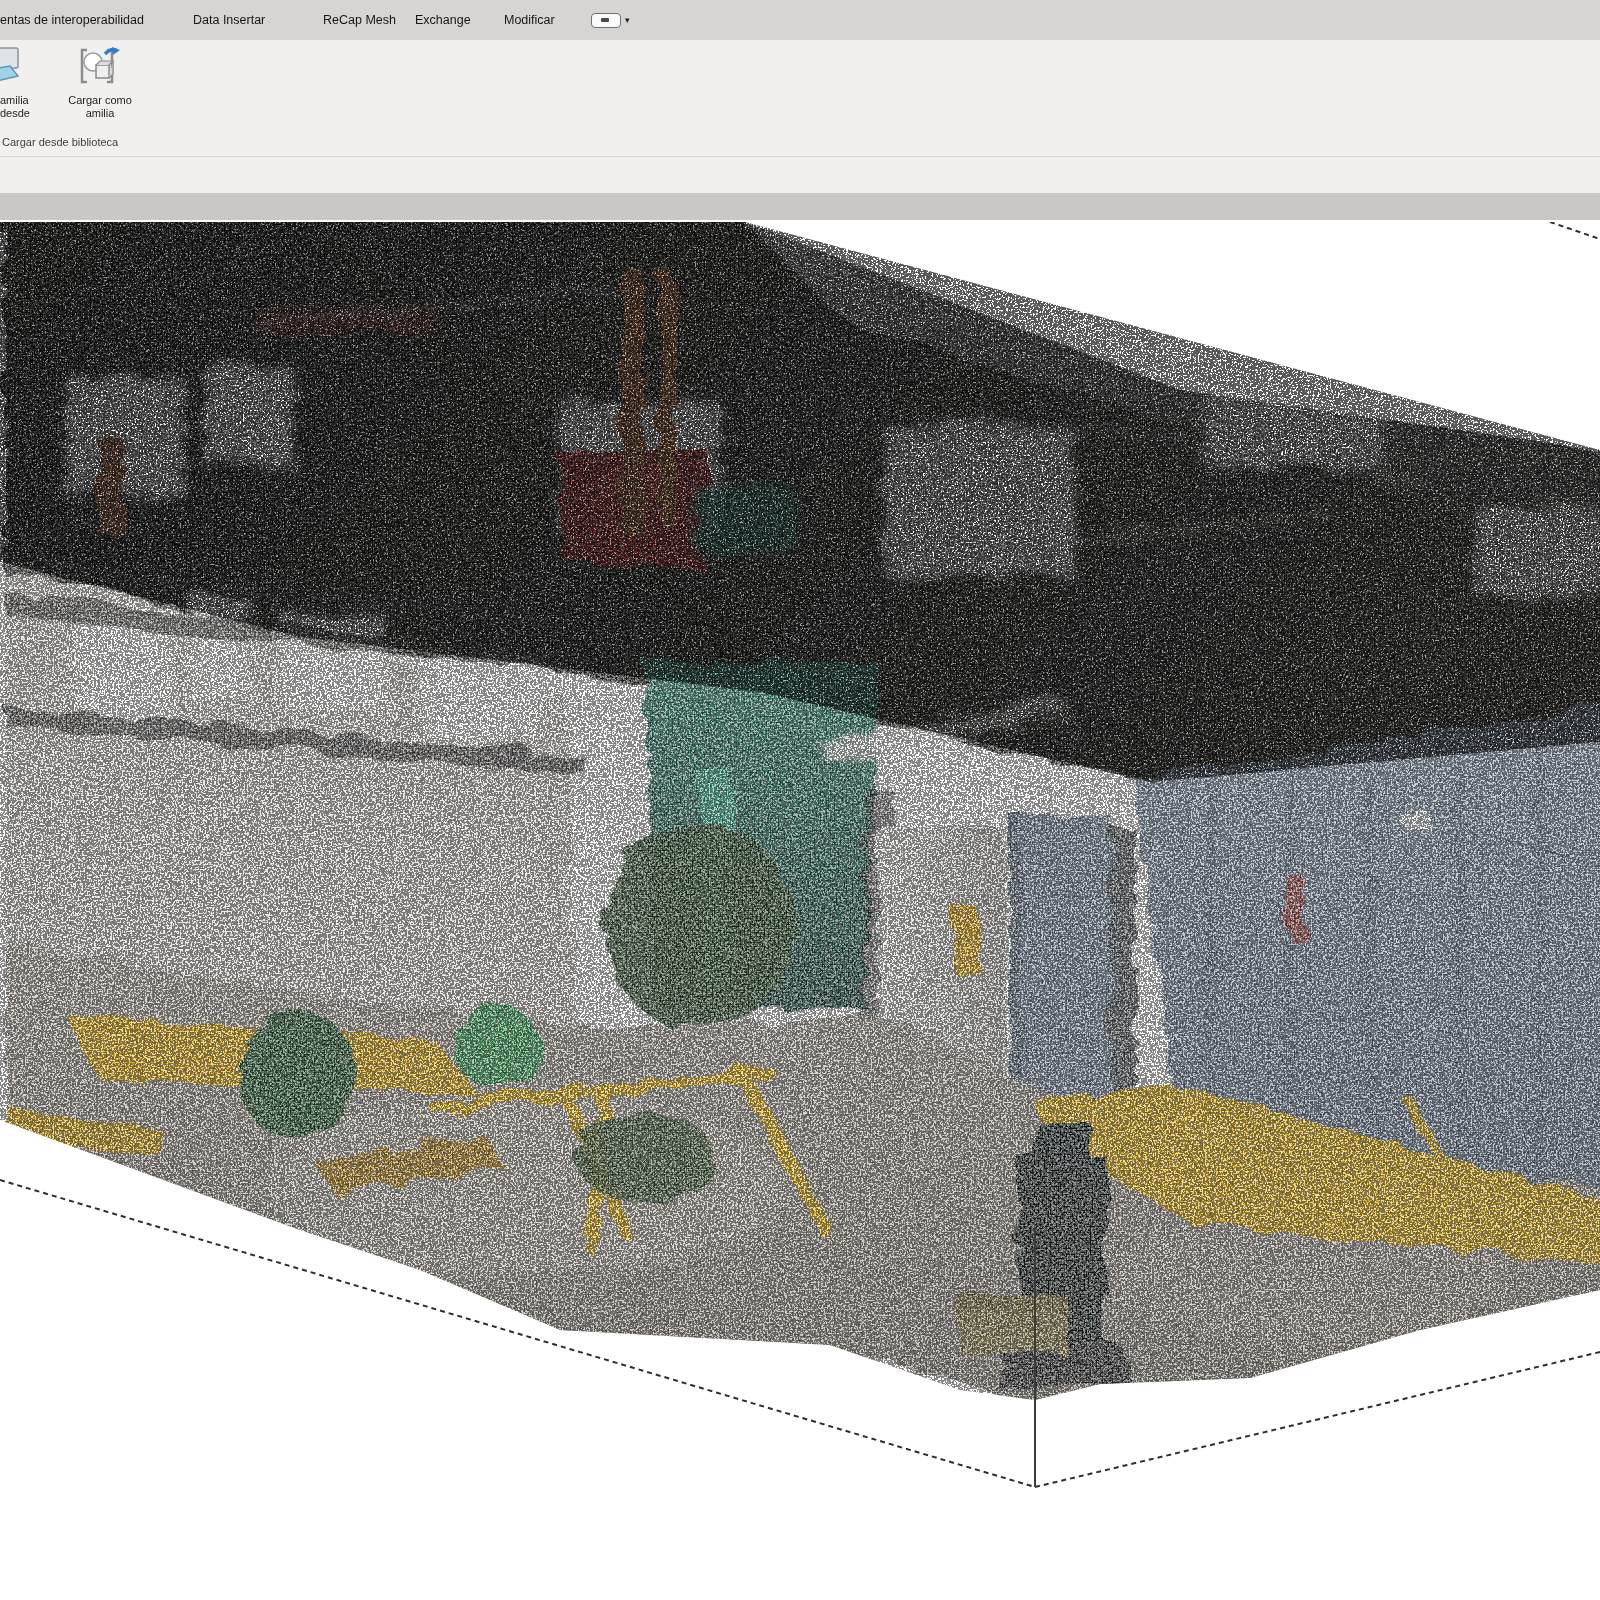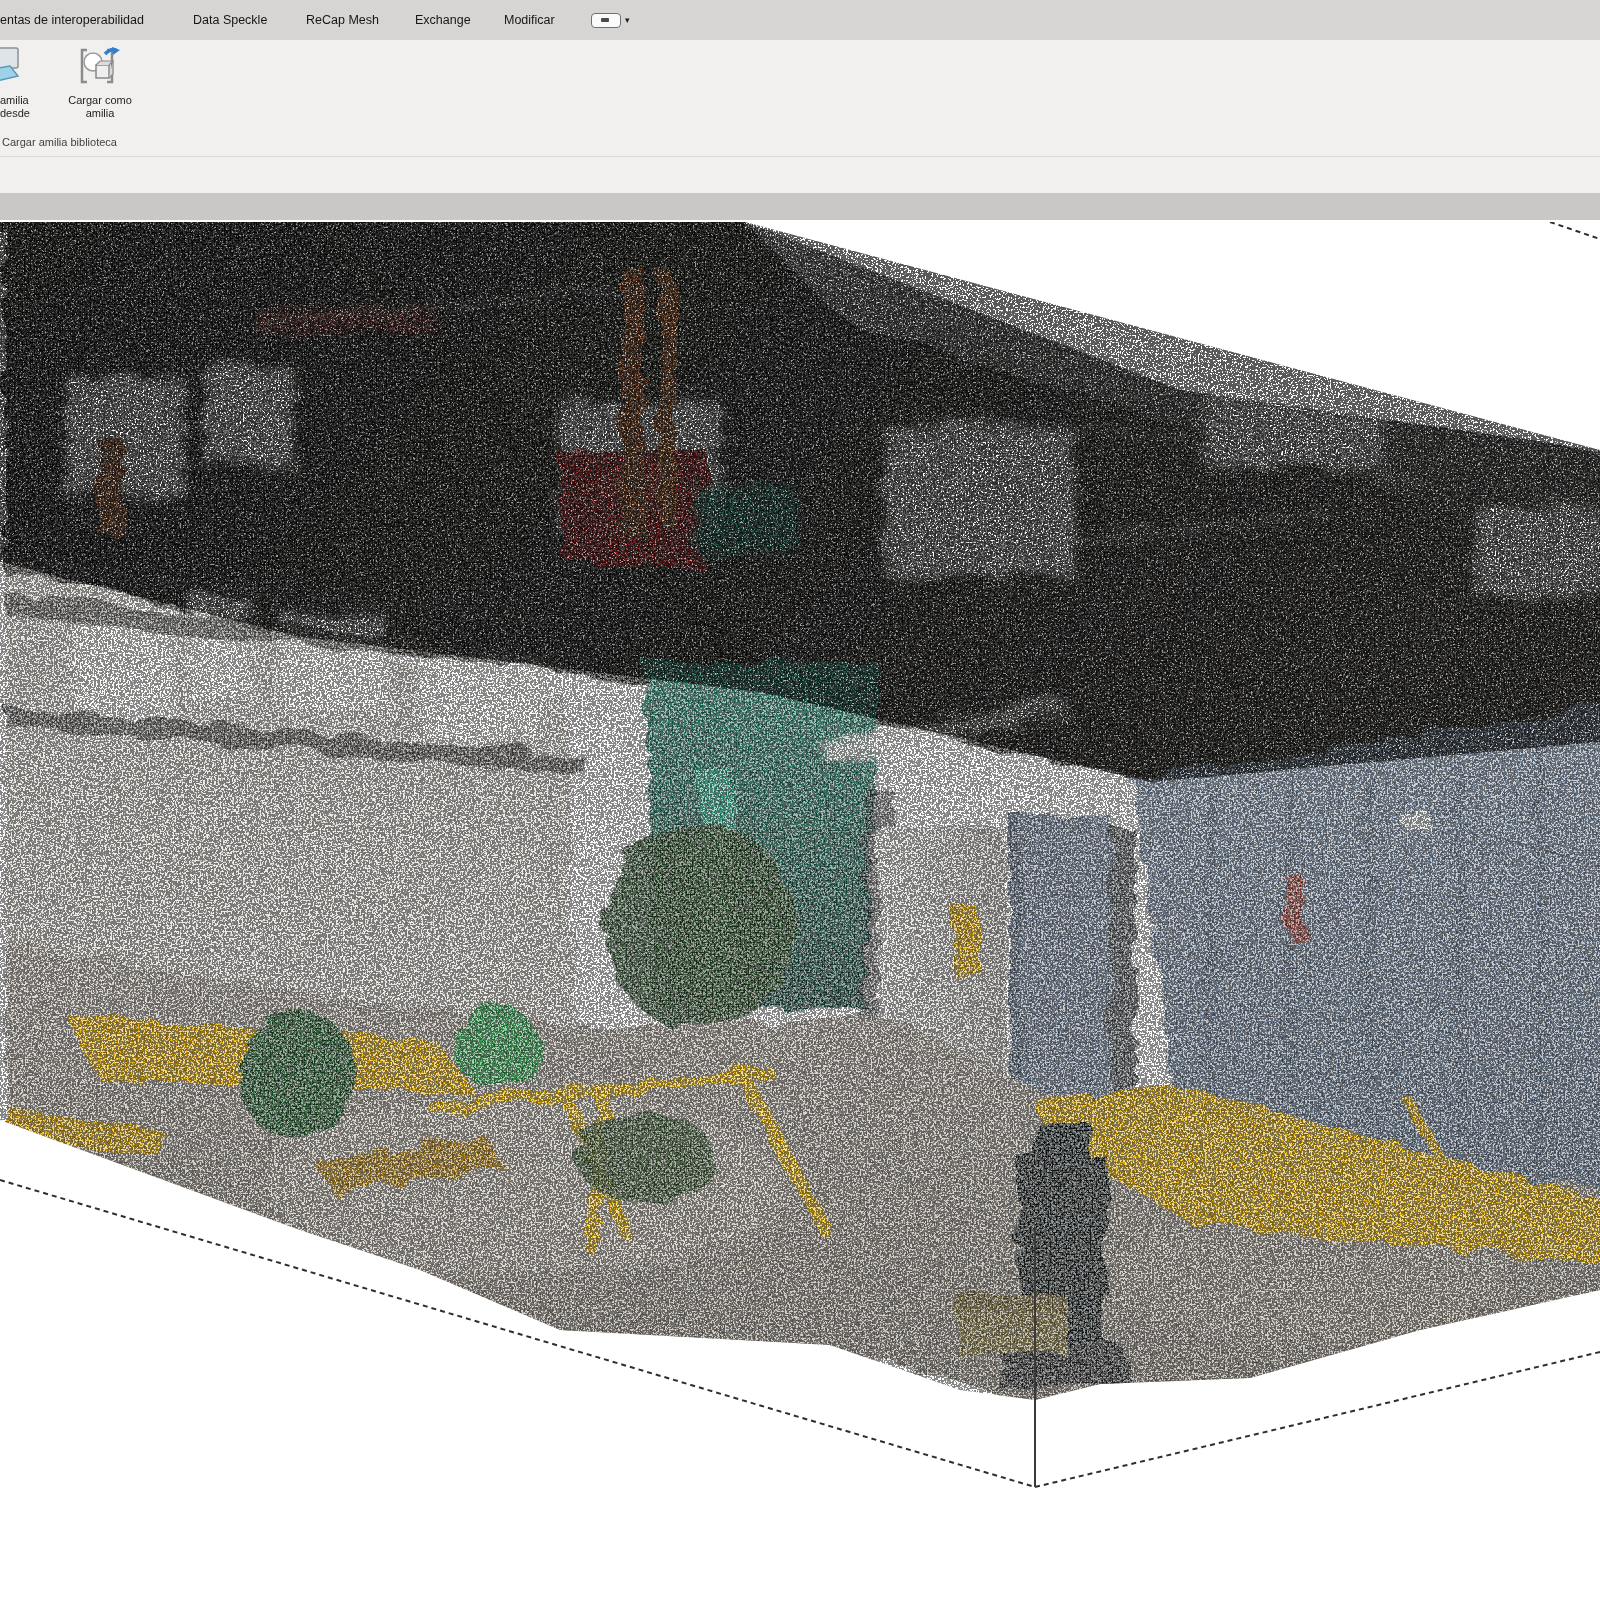--- a/index.html
+++ b/index.html
@@ -28,22 +28,22 @@
   #below-ribbon{left:0;top:157px;width:1600px;height:36px;background:#f1f0ee;}
   #gray-band{left:0;top:193px;width:1600px;height:27px;background:#c9c8c7;border-bottom:2px solid #ffffff;}
   
   #viewport{left:0;top:222px;width:1600px;height:1378px;background:#ffffff;}
 </style>
 </head>
 <body>
 
 <div id="tabbar" class="abs">
   <div class="tab" style="left:0px">entas de interoperabilidad</div>
-  <div class="tab" style="left:193px">Data Speckle</div>
-  <div class="tab" style="left:306px">ReCap Mesh</div>
+  <div class="tab" style="left:193px">Data Insertar</div>
+  <div class="tab" style="left:323px">ReCap Mesh</div>
   <div class="tab" style="left:415px">Exchange</div>
   <div class="tab" style="left:504px">Modificar</div>
   <div id="ribbon-toggle">
     <span class="pill">
         <span class="dot"></span>
       </span>
     <span class="caret">▾</span>
   </div>
 </div>
 
@@ -75,21 +75,21 @@
         <path d="M34,1 L42,4 L35,9 Z" fill="#2f7fd0"></path>
       </svg>
     </span>
     <div class="lbl">
       <div>Cargar como</div>
       <div>amilia</div>
     </div>
   </div>
 
 
-  <div id="panel-label">Cargar amilia biblioteca</div>
+  <div id="panel-label">Cargar desde biblioteca</div>
 </div>
 
 <div id="ribbon-divider" class="abs"></div>
 <div id="below-ribbon" class="abs"></div>
 <div id="gray-band" class="abs"></div>
 
 <div id="viewport" class="abs">
 <svg width="1600" height="1378" viewBox="0 0 1600 1378">
   <defs>
     <clipPath id="cloudClip">

